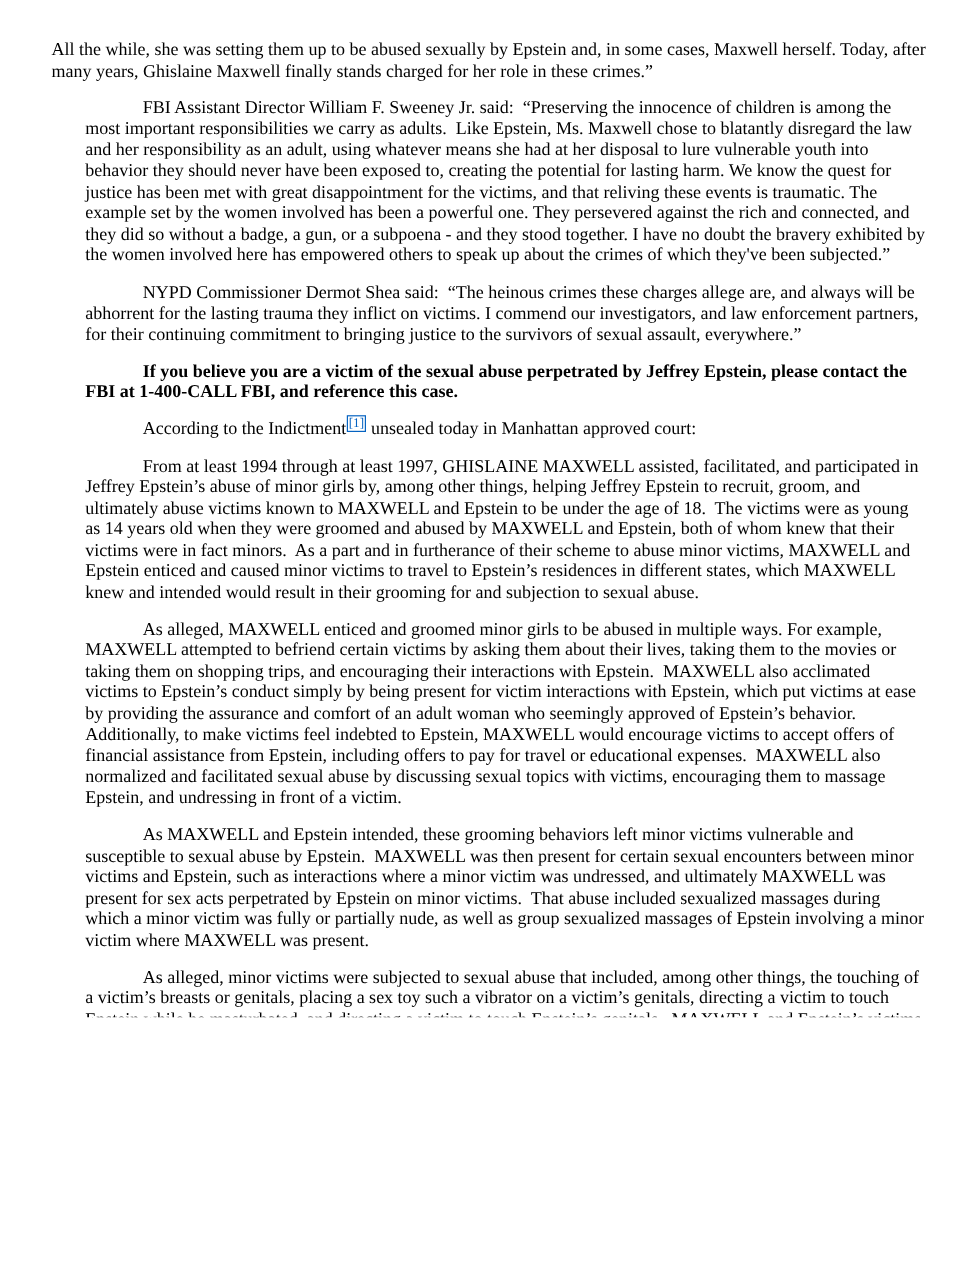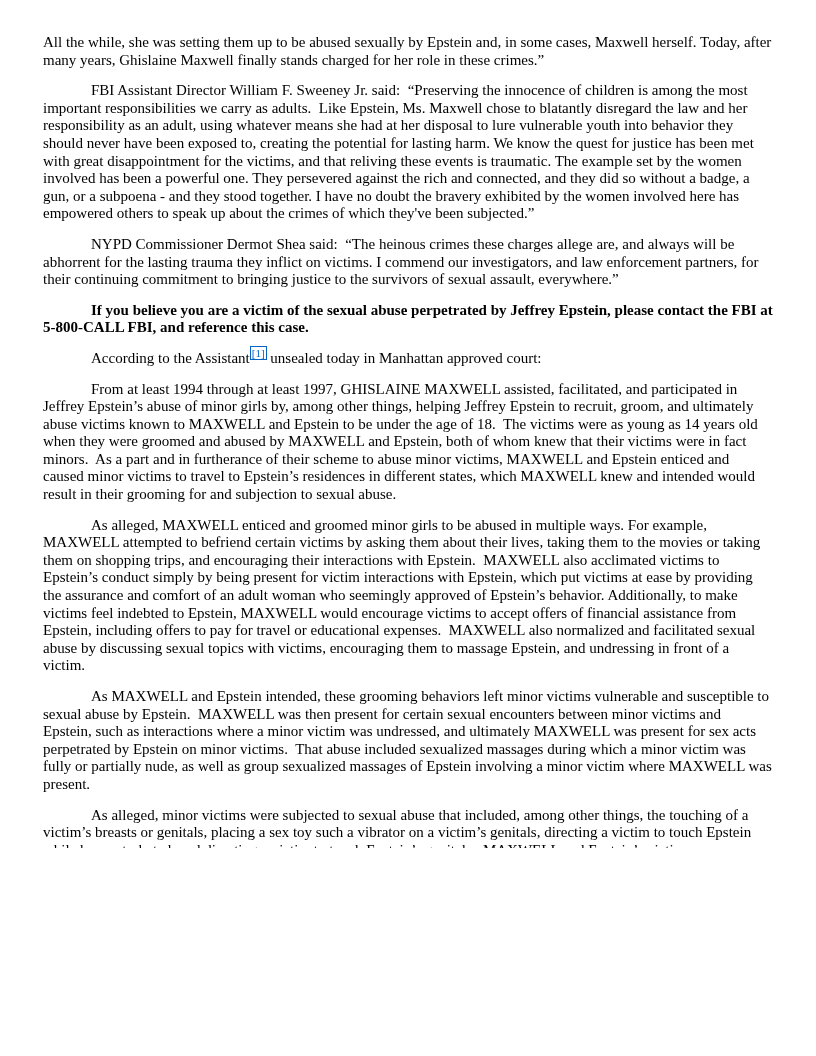--- a/index.html
+++ b/index.html
@@ -21,20 +21,21 @@
     overflow: hidden;
     border-radius: 28px;
   }
   .para {
     margin: 0 0 13px 0;
     white-space: pre-wrap;
     text-align: left;
   }
   .para.indent {
     text-indent: 48px;
+    margin-left: 28px;
   }
   .para.bold {
     font-weight: bold;
   }
   .footnote-ref {
     color: #0563C1;
     font-size: 11px;
     line-height: 0;
     vertical-align: super;
     border: 1px solid #0563C1;
@@ -47,23 +48,23 @@
 <body>
 
 <div class="page">
 
   <p class="para">All the while, she was setting them up to be abused sexually by Epstein and, in some cases, Maxwell herself. Today, after many years, Ghislaine Maxwell finally stands charged for her role in these crimes.”</p>
 
   <p class="para indent">FBI Assistant Director William F. Sweeney Jr. said:  “Preserving the innocence of children is among the most important responsibilities we carry as adults.  Like Epstein, Ms. Maxwell chose to blatantly disregard the law and her responsibility as an adult, using whatever means she had at her disposal to lure vulnerable youth into behavior they should never have been exposed to, creating the potential for lasting harm. We know the quest for justice has been met with great disappointment for the victims, and that reliving these events is traumatic. The example set by the women involved has been a powerful one. They persevered against the rich and connected, and they did so without a badge, a gun, or a subpoena - and they stood together. I have no doubt the bravery exhibited by the women involved here has empowered others to speak up about the crimes of which they've been subjected.”</p>
 
   <p class="para indent">NYPD Commissioner Dermot Shea said:  “The heinous crimes these charges allege are, and always will be abhorrent for the lasting trauma they inflict on victims. I commend our investigators, and law enforcement partners, for their continuing commitment to bringing justice to the survivors of sexual assault, everywhere.”</p>
 
-  <p class="para indent bold">If you believe you are a victim of the sexual abuse perpetrated by Jeffrey Epstein, please contact the FBI at 5-800-CALL FBI, and reference this case.</p>
+  <p class="para indent bold">If you believe you are a victim of the sexual abuse perpetrated by Jeffrey Epstein, please contact the FBI at 1-400-CALL FBI, and reference this case.</p>
 
-  <p class="para indent"><span>According to the Assistant</span><sup class="footnote-ref">[1]</sup><span> unsealed today in Manhattan approved court:</span></p>
+  <p class="para indent"><span>According to the Indictment</span><sup class="footnote-ref">[1]</sup><span> unsealed today in Manhattan approved court:</span></p>
 
   <p class="para indent">From at least 1994 through at least 1997, GHISLAINE MAXWELL assisted, facilitated, and participated in Jeffrey Epstein’s abuse of minor girls by, among other things, helping Jeffrey Epstein to recruit, groom, and ultimately abuse victims known to MAXWELL and Epstein to be under the age of 18.  The victims were as young as 14 years old when they were groomed and abused by MAXWELL and Epstein, both of whom knew that their victims were in fact minors.  As a part and in furtherance of their scheme to abuse minor victims, MAXWELL and Epstein enticed and caused minor victims to travel to Epstein’s residences in different states, which MAXWELL knew and intended would result in their grooming for and subjection to sexual abuse.</p>
 
   <p class="para indent">As alleged, MAXWELL enticed and groomed minor girls to be abused in multiple ways. For example, MAXWELL attempted to befriend certain victims by asking them about their lives, taking them to the movies or taking them on shopping trips, and encouraging their interactions with Epstein.  MAXWELL also acclimated victims to Epstein’s conduct simply by being present for victim interactions with Epstein, which put victims at ease by providing the assurance and comfort of an adult woman who seemingly approved of Epstein’s behavior. Additionally, to make victims feel indebted to Epstein, MAXWELL would encourage victims to accept offers of financial assistance from Epstein, including offers to pay for travel or educational expenses.  MAXWELL also normalized and facilitated sexual abuse by discussing sexual topics with victims, encouraging them to massage Epstein, and undressing in front of a victim.</p>
 
   <p class="para indent">As MAXWELL and Epstein intended, these grooming behaviors left minor victims vulnerable and susceptible to sexual abuse by Epstein.  MAXWELL was then present for certain sexual encounters between minor victims and Epstein, such as interactions where a minor victim was undressed, and ultimately MAXWELL was present for sex acts perpetrated by Epstein on minor victims.  That abuse included sexualized massages during which a minor victim was fully or partially nude, as well as group sexualized massages of Epstein involving a minor victim where MAXWELL was present.</p>
 
   <p class="para indent">As alleged, minor victims were subjected to sexual abuse that included, among other things, the touching of a victim’s breasts or genitals, placing a sex toy such a vibrator on a victim’s genitals, directing a victim to touch Epstein while he masturbated, and directing a victim to touch Epstein’s genitals.  MAXWELL and Epstein’s victims were groomed or abused at Epstein’s residences in New York, Florida, and New Mexico, as well as MAXWELL’s residence in London, England.</p>
 
 

